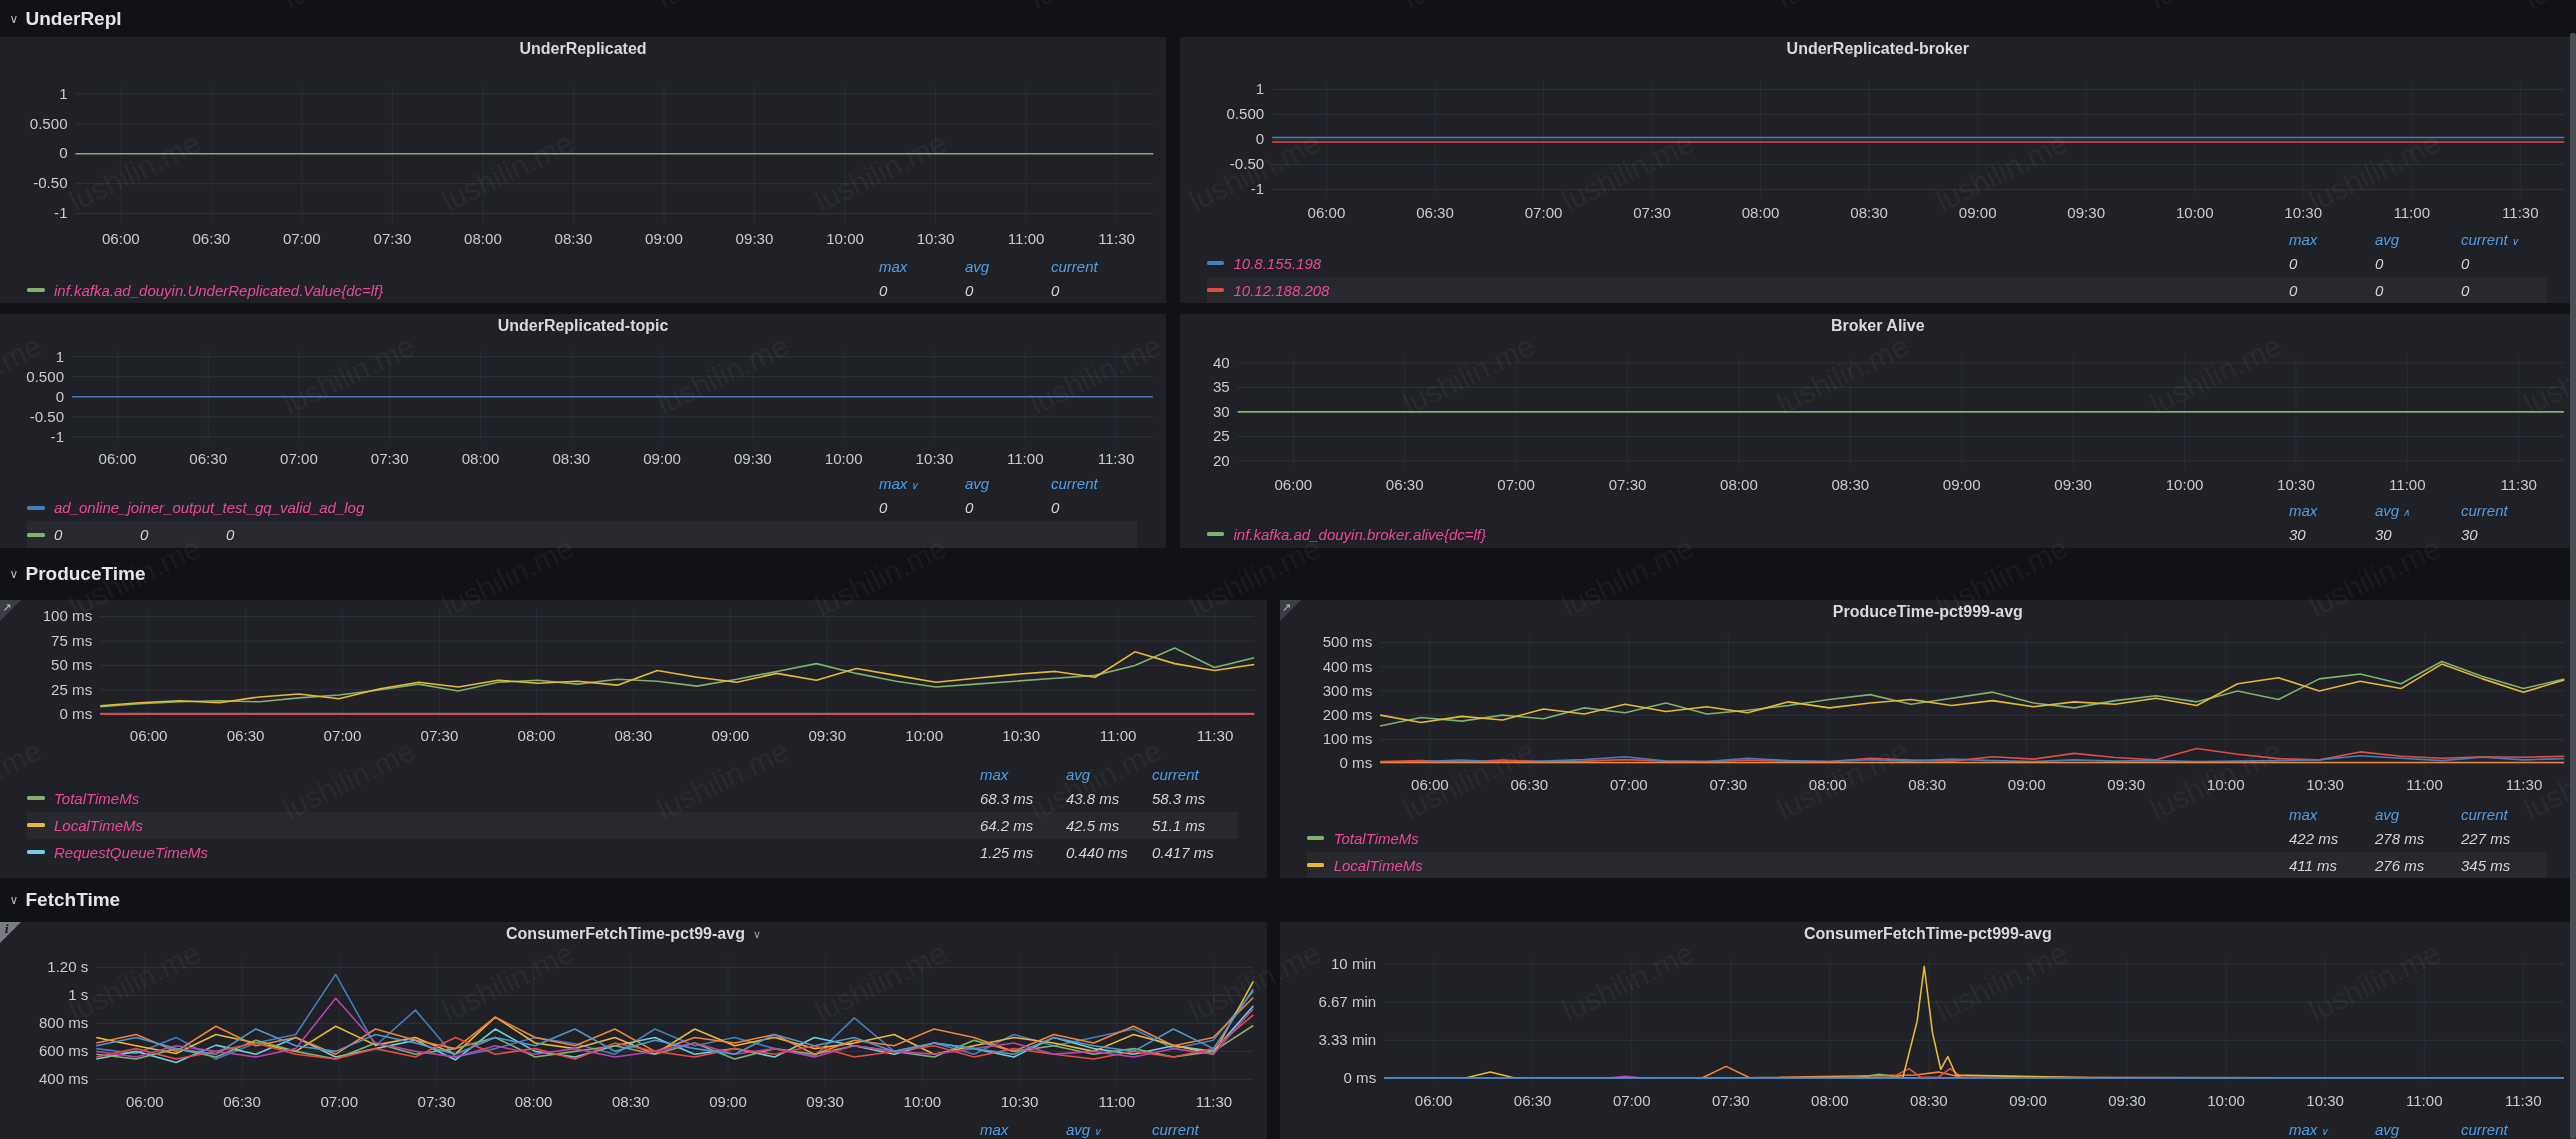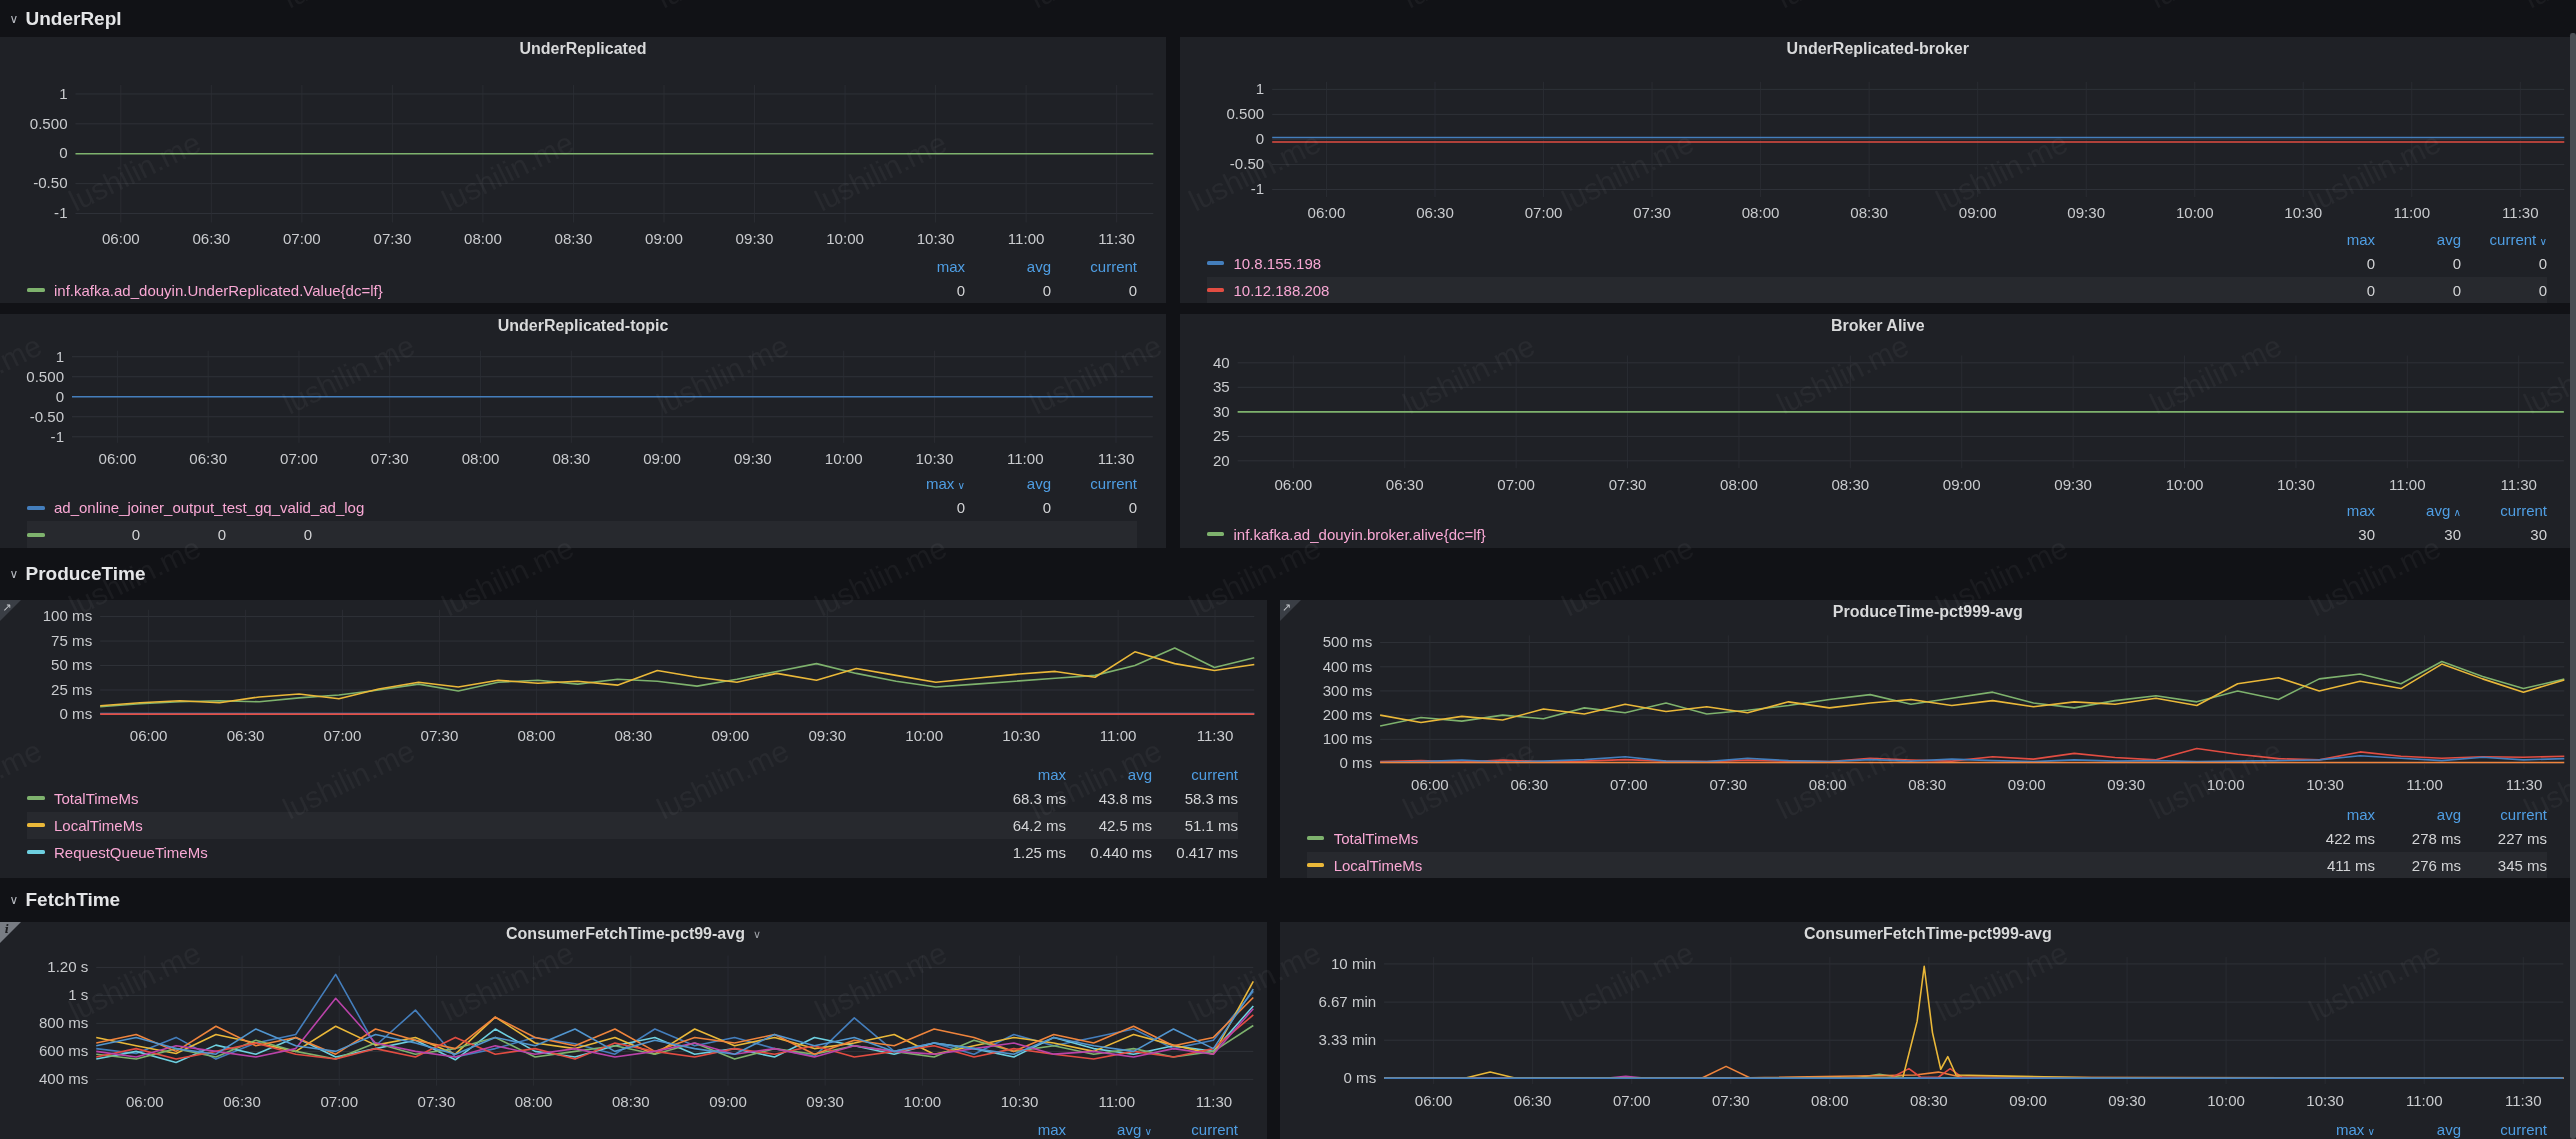--- a/index.html
+++ b/index.html
@@ -12,22 +12,22 @@
   .ptitle{height:24px;flex:0 0 24px;display:flex;align-items:center;justify-content:center;
           font-weight:bold;font-size:16px;color:#d8d9da;cursor:pointer;z-index:2;}
   .tcaret{font-size:11px;color:#9fa2a8;margin-left:8px;font-weight:normal;}
   .plot{position:relative;width:100%;}
   .legend{padding-left:27px;padding-right:29px;font-size:15px;}
   .lhead{display:flex;height:20.7px;align-items:center;color:#4f9ee3;justify-content:flex-end;}
   .lhead .lcol{cursor:pointer;}
   .lrow{display:flex;height:27px;align-items:center;cursor:pointer;}
   .lrow.stripe{background:rgba(255,255,255,0.04);}
   .sw{width:17.5px;height:4px;border-radius:1.6px;margin-right:9.5px;flex:0 0 17.5px;}
-  .lname{flex:1;color:#f9a8d4;white-space:nowrap;overflow:hidden;}
-  .lcol{width:86px;flex:0 0 86px;text-align:right;white-space:nowrap;color:#d3d4d6;}
+  .lname{flex:1;color:#ec4899;white-space:nowrap;overflow:hidden;font-style:italic;}
+  .lcol{width:86px;flex:0 0 86px;white-space:nowrap;color:#d3d4d6;font-style:italic;}
   .lhead .lcol{color:#4f9ee3;}
   .srt{font-size:10.3px;margin-left:3.2px;}
   .corner{position:absolute;top:0;left:0;width:24px;height:24px;z-index:3;cursor:pointer;}
   .corner .tri{position:absolute;top:0;left:0;border-top:21.5px solid #3a3e45;border-right:21.5px solid transparent;width:0;height:0;}
   .corner .glyph{position:absolute;top:0.8px;left:2.4px;font-size:11px;color:#c3c6cb;}
   .corner.info .tri{border-top-color:#787c83;}
   .corner.info .glyph{color:#1c1d20;font-family:"DejaVu Serif",serif;font-style:italic;font-weight:bold;left:4.8px;}
   .wm{position:absolute;inset:0;pointer-events:none;z-index:5;overflow:hidden;}
   .wm span{position:absolute;font-size:30px;color:rgba(255,255,255,0.045);transform:rotate(-26deg);white-space:nowrap;}
   .scrollbar{position:absolute;right:0;top:33px;width:5.6px;height:1106px;background:#4a4d53;border-radius:2.4px;z-index:6;cursor:pointer;}

